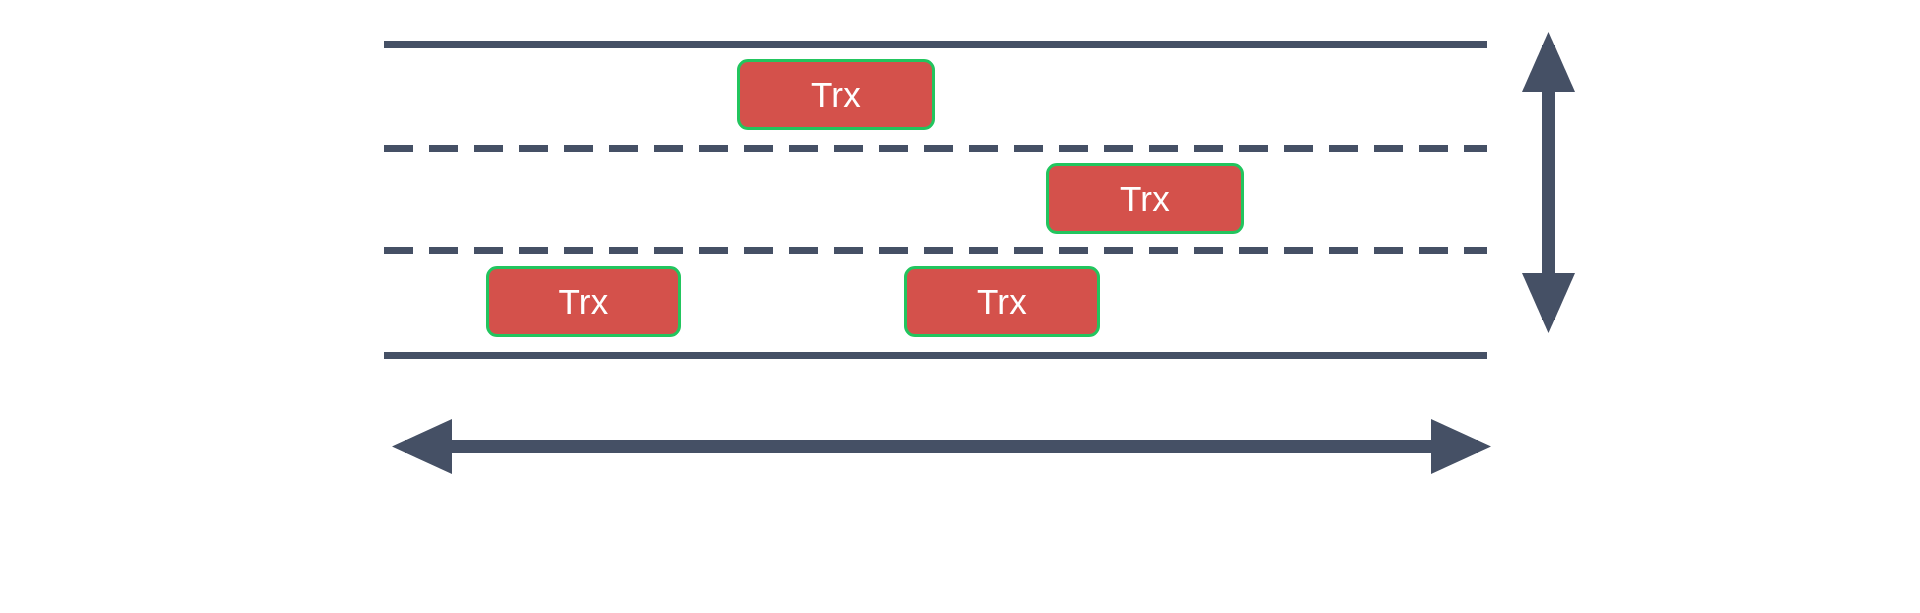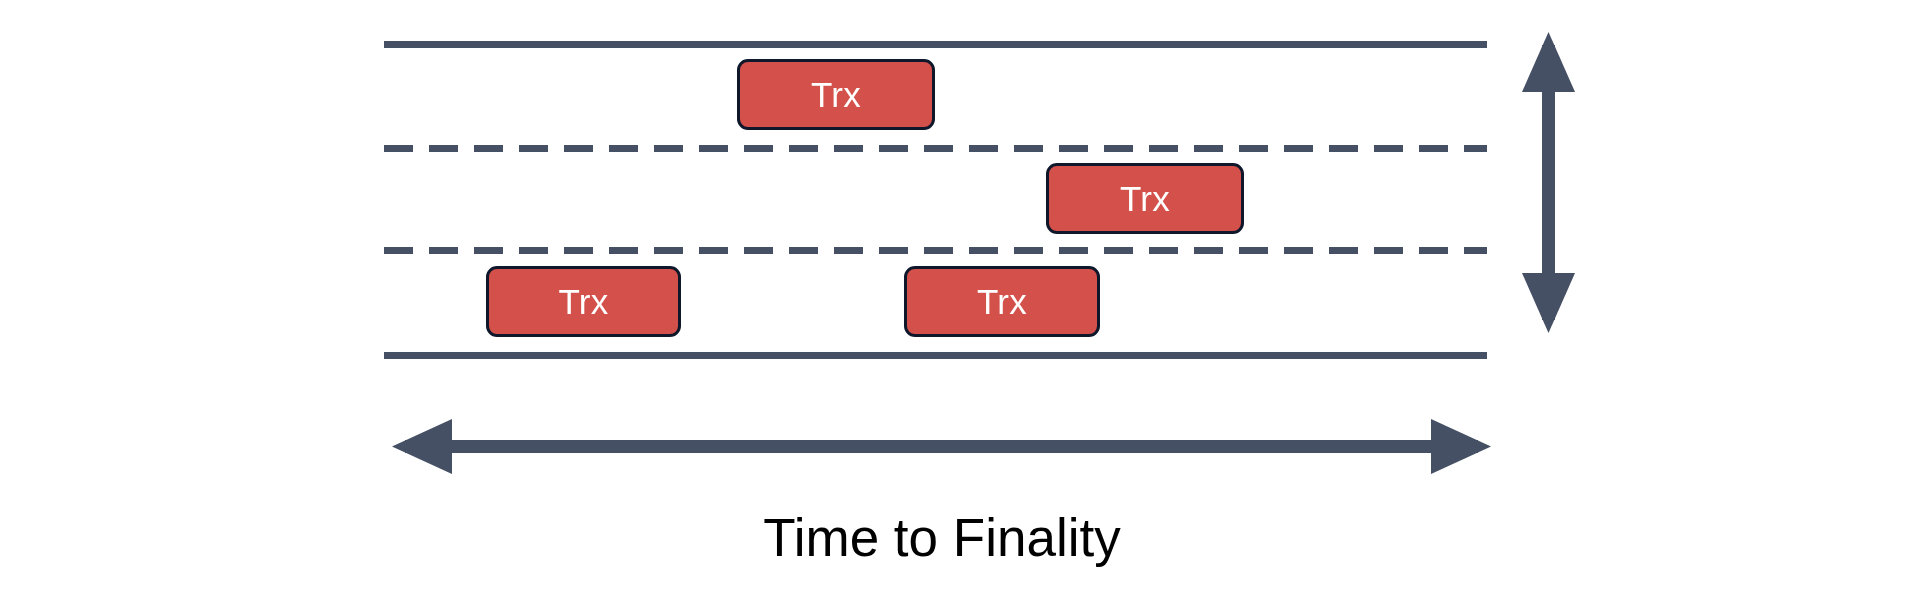--- a/index.html
+++ b/index.html
@@ -43,21 +43,21 @@
   .line-top    { top: 41px;  }
   .line-mid-1  { top: 145px; }
   .line-mid-2  { top: 247px; }
   .line-bottom { top: 352px; }
 
   
   .trx-box {
     position: absolute;
     box-sizing: border-box;
     background: #D4514B;
-    border: 3px solid #0f172a;
+    border: 3px solid #22c55e;
     border-radius: 11px;
     color: #ffffff;
     font-size: 35px;
     line-height: 1;
     display: flex;
     align-items: center;
     justify-content: center;
     letter-spacing: 0.2px;
   }
 
@@ -128,15 +128,14 @@
     </g>
 
     <g>
       <rect x="405" y="440" width="1073" height="13" fill="#455065"></rect>
       <polygon points="392,446.5 452,419 452,474" fill="#455065"></polygon>
       <polygon points="1491,446.5 1431,419 1431,474" fill="#455065"></polygon>
     </g>
   </svg>
 
 
-  <div class="axis-label" id="time-to-finality-label">Time to Finality</div>
 
 </div>
 
 </body></html>

